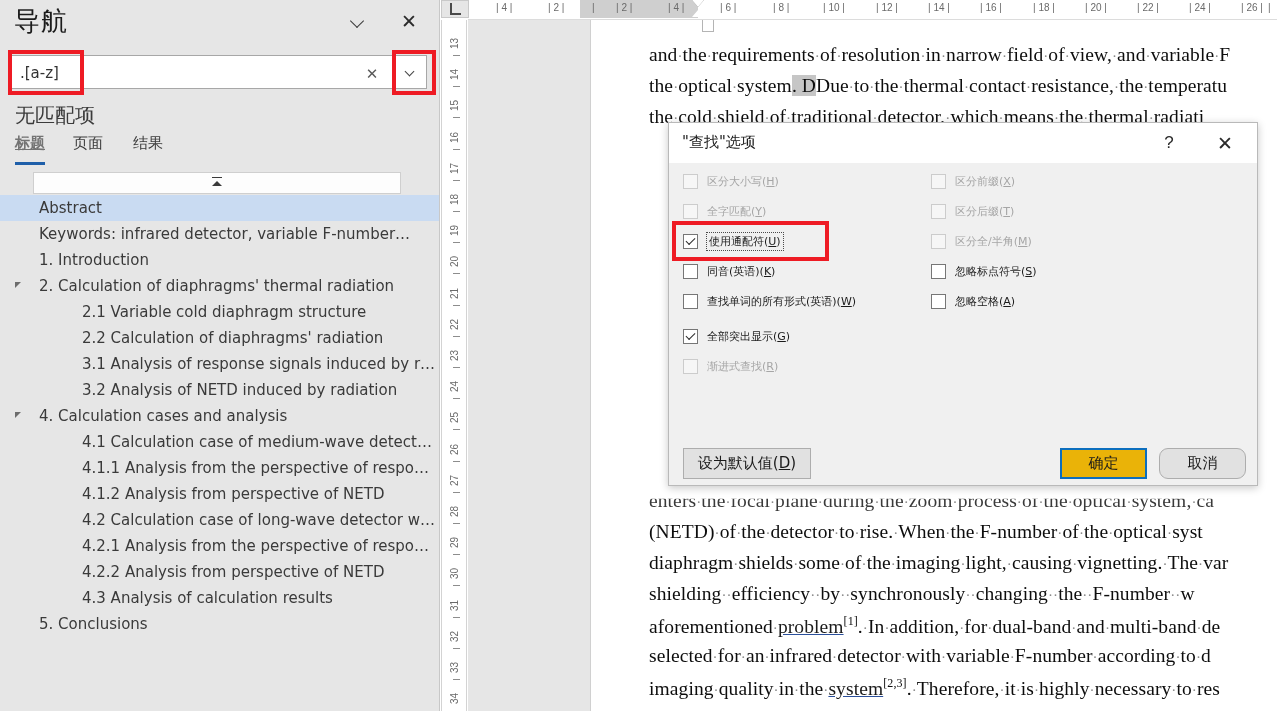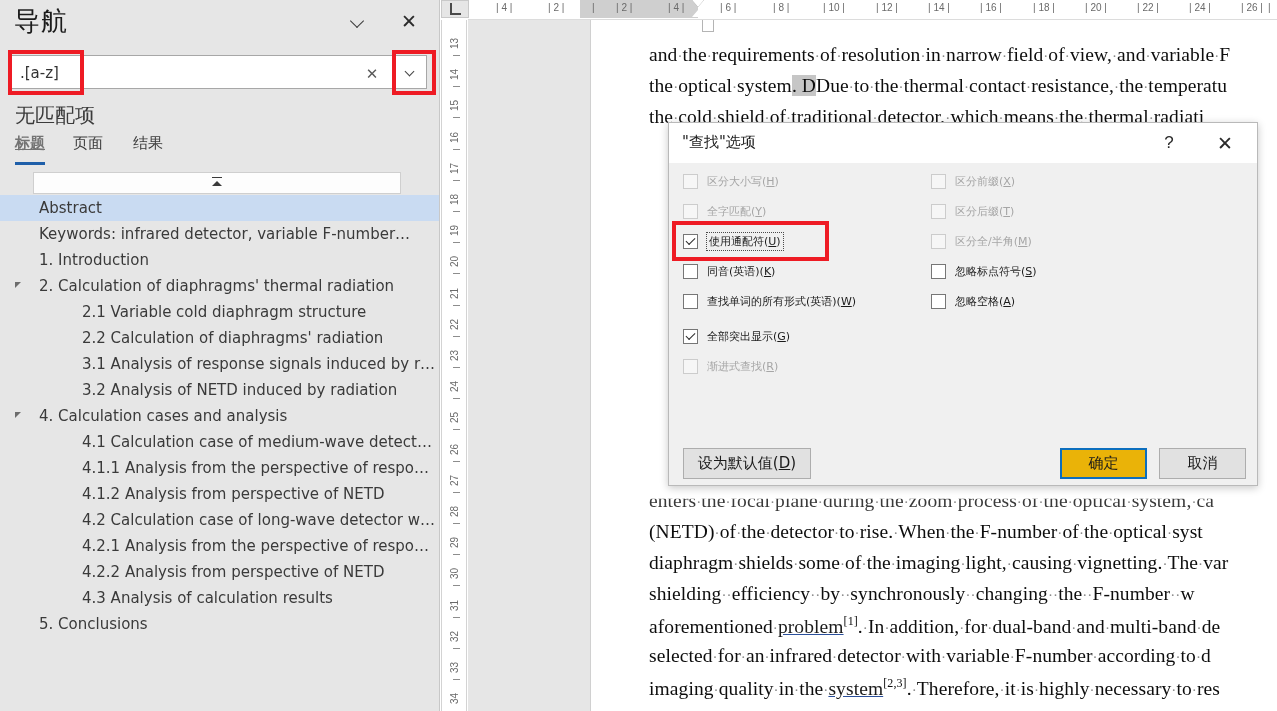--- a/index.html
+++ b/index.html
@@ -248,21 +248,21 @@
   .cbrow.focused .lblwrap{outline:1px dotted #4a4a4a;padding:1px 2px;text-align:right;}
   .u{text-decoration:underline;}
 
   .dlgbtn{
     position:absolute;height:31px;background:#e1e1e1;border:1px solid #adadad;
     box-sizing:border-box;display:flex;align-items:center;justify-content:center;
     font-size:15px;color:#1b1b1b;font-family:"DejaVu Sans",sans-serif;
   }
   #btn-default{left:14px;top:325px;width:128px;}
   #btn-ok{left:391px;top:325px;width:87px;border:2px solid #0d6ebd;background:#eab308;}
-  #btn-cancel{left:490px;top:325px;width:87px;}
+  #btn-cancel{left:490px;top:325px;width:87px;border-radius:9px;}
 </style>
 </head>
 <body>
 
 <div id="root">
 
   <div id="doc-area">
 
     <div id="hruler">
       <div id="hruler-margin"></div>

